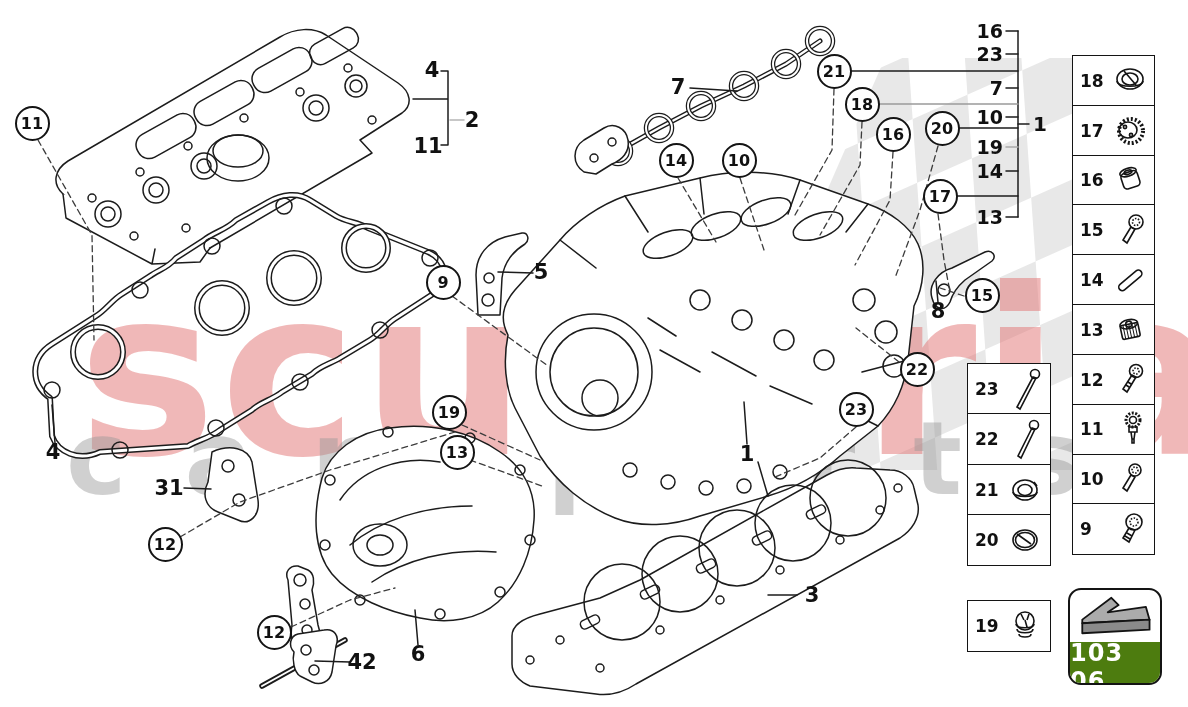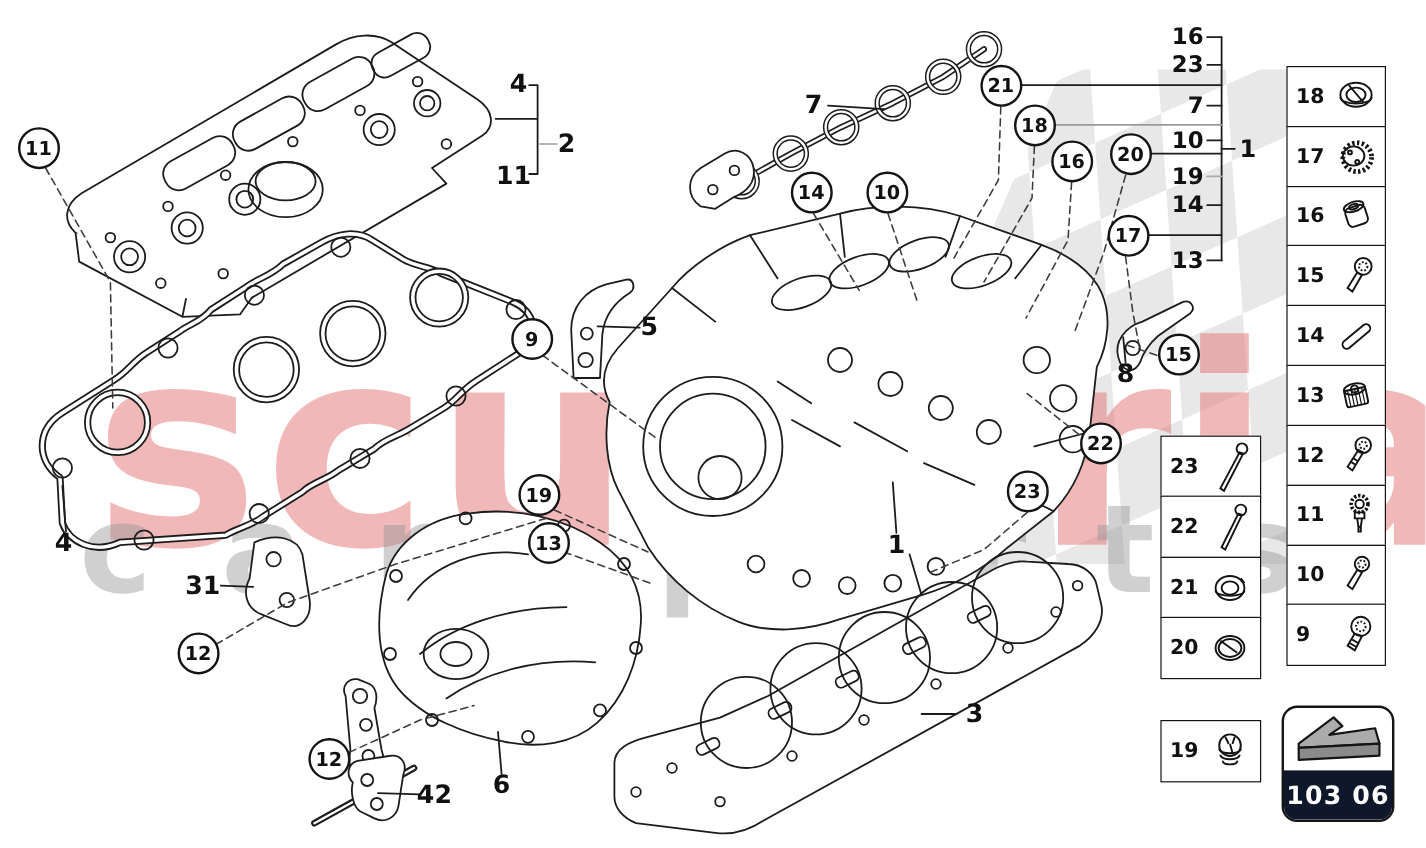--- a/index.html
+++ b/index.html
@@ -22,22 +22,22 @@
   .pcol{position:absolute;z-index:20;display:flex;flex-direction:column;}
   .pbox{box-sizing:border-box;border:1.7px solid #141414;background:#fff;display:flex;
         align-items:center;margin-top:-1.7px;}
   .pbox:first-child{margin-top:0;}
   .pbox .num{font-weight:bold;font-size:17px;color:#111;padding-left:7px;width:28px;}
   .pbox svg{margin-left:2px;}
   #code-box{position:absolute;left:1068px;top:588px;width:94px;height:97px;z-index:20;box-sizing:border-box;
             border:2.6px solid #141414;border-radius:13px;overflow:hidden;background:#fff;
             display:flex;flex-direction:column;}
   #code-box .icon-area{flex:1;display:flex;align-items:center;justify-content:center;}
-  #code-box .band{height:49px;background:#0f172a;color:#fff;display:flex;align-items:center;
-                  justify-content:center;font-weight:bold;font-size:21px;letter-spacing:1px;}
+  #code-box .band{height:49px;background:#4d7c0f;color:#fff;display:flex;align-items:center;
+                  justify-content:center;font-weight:bold;font-size:24px;letter-spacing:1px;}
   .ico{stroke:#141414;fill:none;stroke-width:1.6;}
 </style>
 </head>
 <body>
 
 <div id="stage">
 
   <svg id="bg-svg" width="1188" height="707">
     <defs>
       <pattern id="chk" width="120" height="120" patternUnits="userSpaceOnUse" patternTransform="rotate(-24) skewX(-20)">

